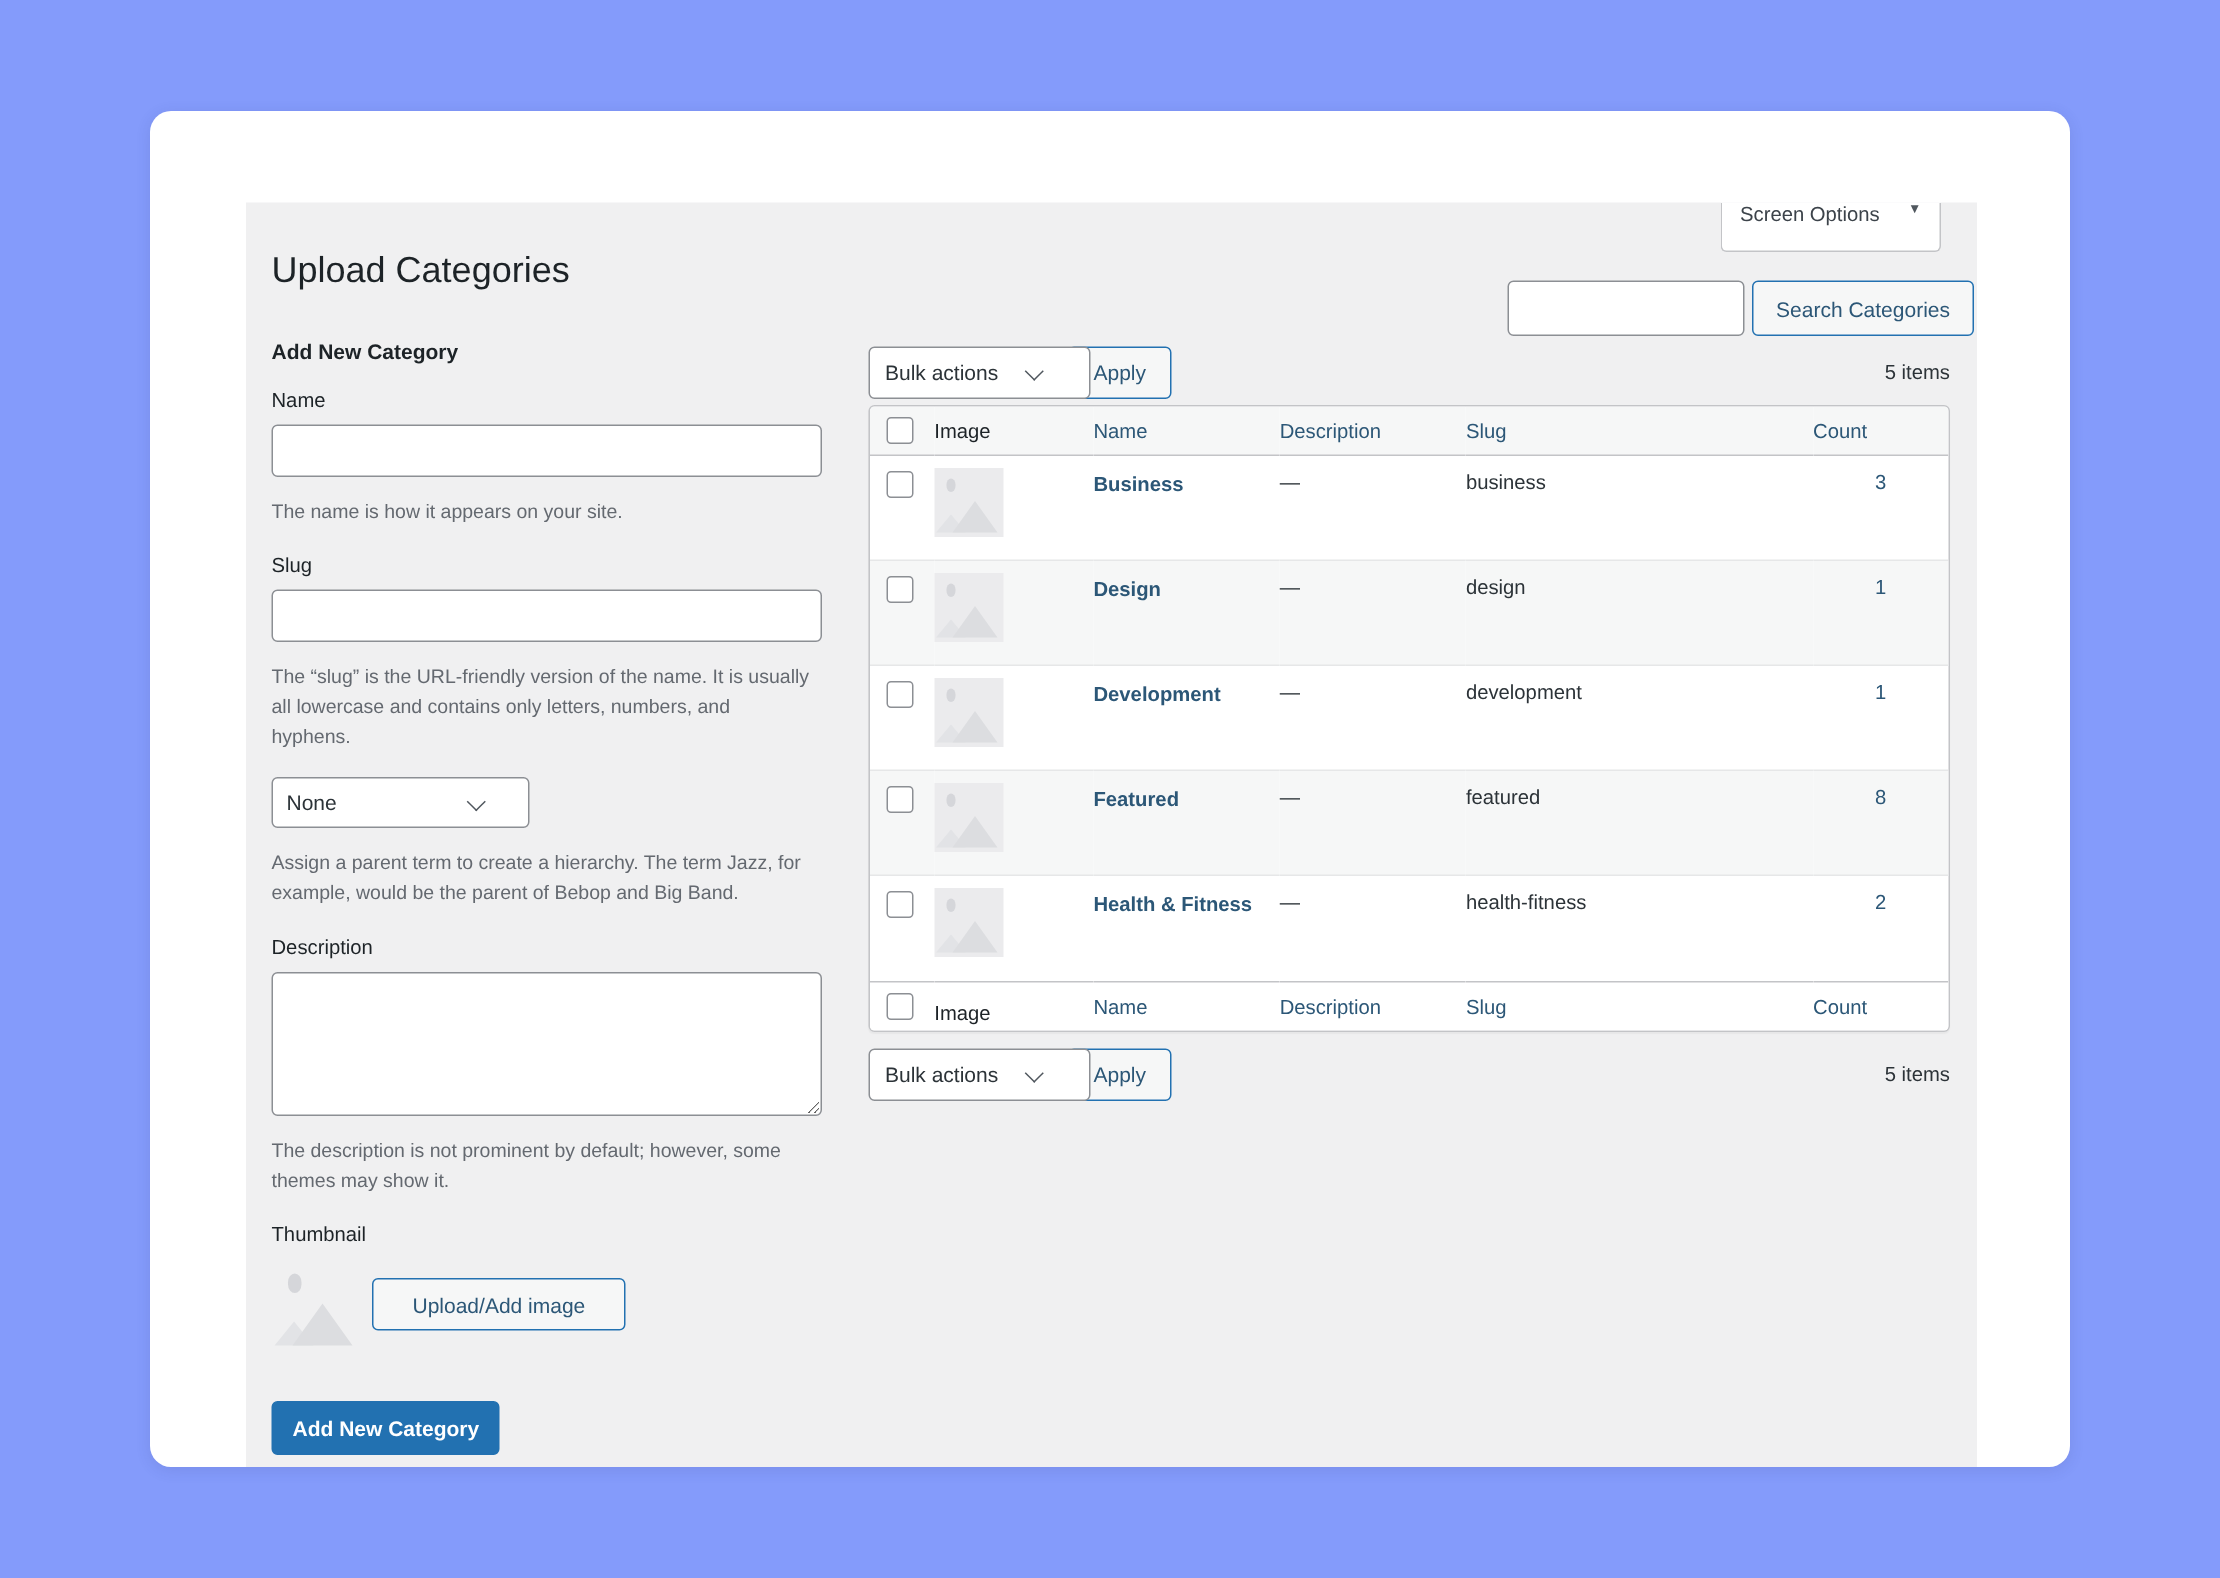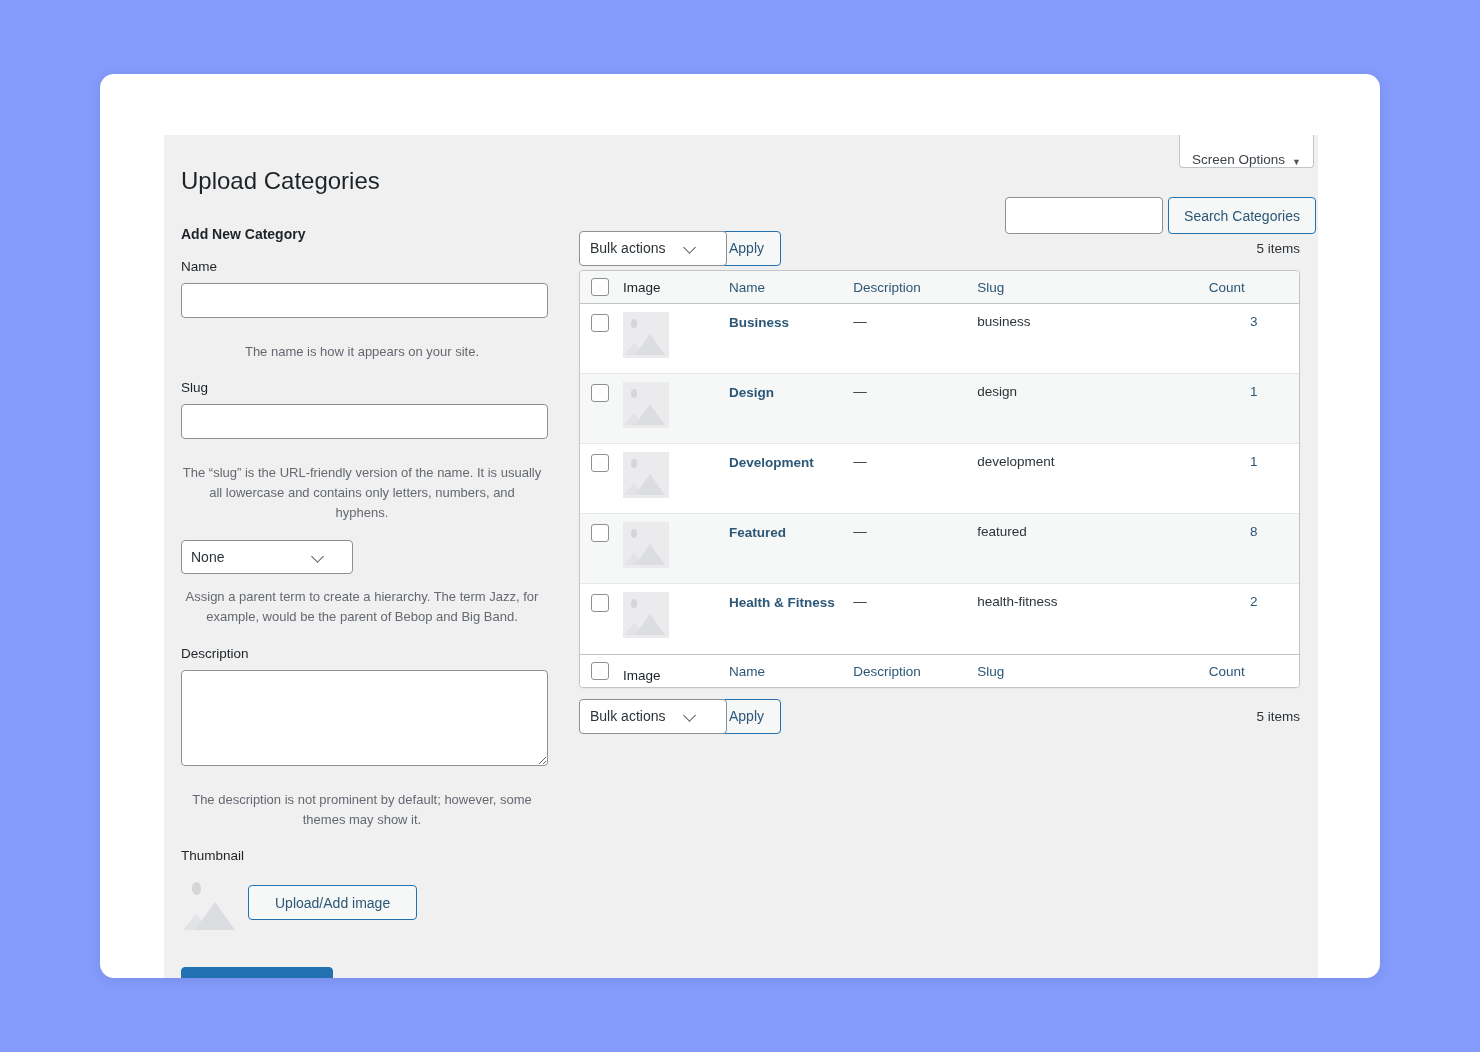--- a/index.html
+++ b/index.html
@@ -32,27 +32,27 @@
     left: 64px;
     top: 61px;
     width: 1154px;
     height: 847px;
     background: #f0f0f1;
   }
 
   
   #screen-options-btn {
     position: absolute;
-    right: 4px;
+    right: 24px;
     top: 0px;
     height: 33px;
     padding: 0 12px;
     display: flex;
-    align-items: flex-end;
-    gap: 7px;
+    align-items: flex-start;
+    gap: 19px;
     background: #fff;
     border: 1px solid #c3c4c7;
     border-top: none;
     border-radius: 0 0 4px 4px;
     font-size: 13.5px;
     color: #3c434a;
     cursor: pointer;
     white-space: nowrap;
   }
   #screen-options-btn .caret {
@@ -69,21 +69,21 @@
     font-size: 24px;
     font-weight: 400;
     color: #1d2327;
     line-height: 1.3;
   }
 
   
   #search-area {
     position: absolute;
     right: 2px;
-    top: 62px;
+    top: 52px;
     display: flex;
     align-items: flex-end;
     gap: 5px;
   }
   #search-input {
     width: 158px;
     height: 37px;
     border: 1px solid #8c8f94;
     border-radius: 4px;
     background: #fff;
@@ -137,23 +137,22 @@
     font-size: 14px;
     font-family: "Liberation Sans", sans-serif;
     color: #2c3338;
     outline: none;
     box-shadow: 0 0 0 transparent;
   }
   .helper-text {
     font-size: 13px;
     color: #646970;
     line-height: 1.55;
-    margin: 24px 0 17px 0;
+    margin: 13px 0 17px 0;
     max-width: 362px;
-    text-align: center;
   }
   .select-wrap {
     position: relative;
     width: 152px;
     height: 34px;
   }
   .select-wrap select {
     appearance: none;
     -webkit-appearance: none;
     width: 172px;

